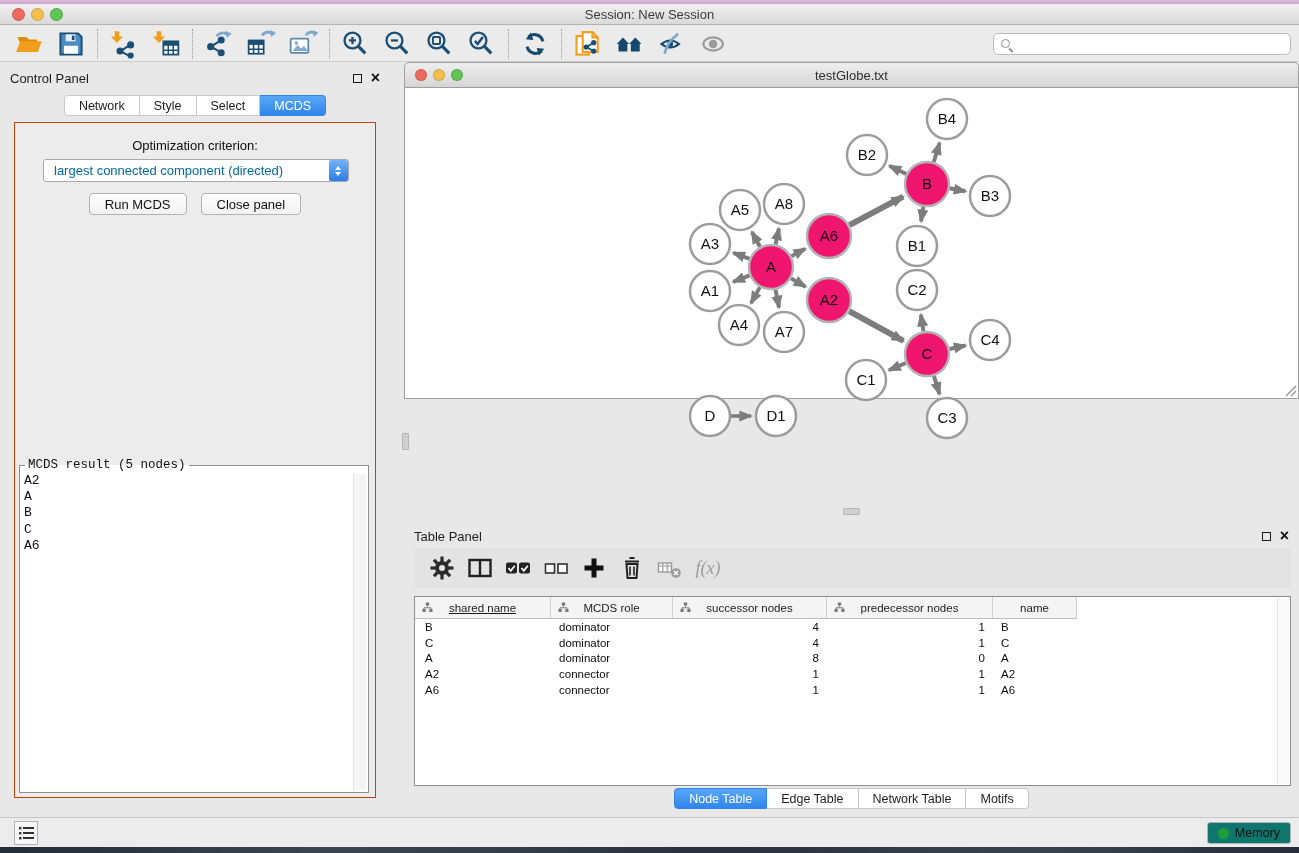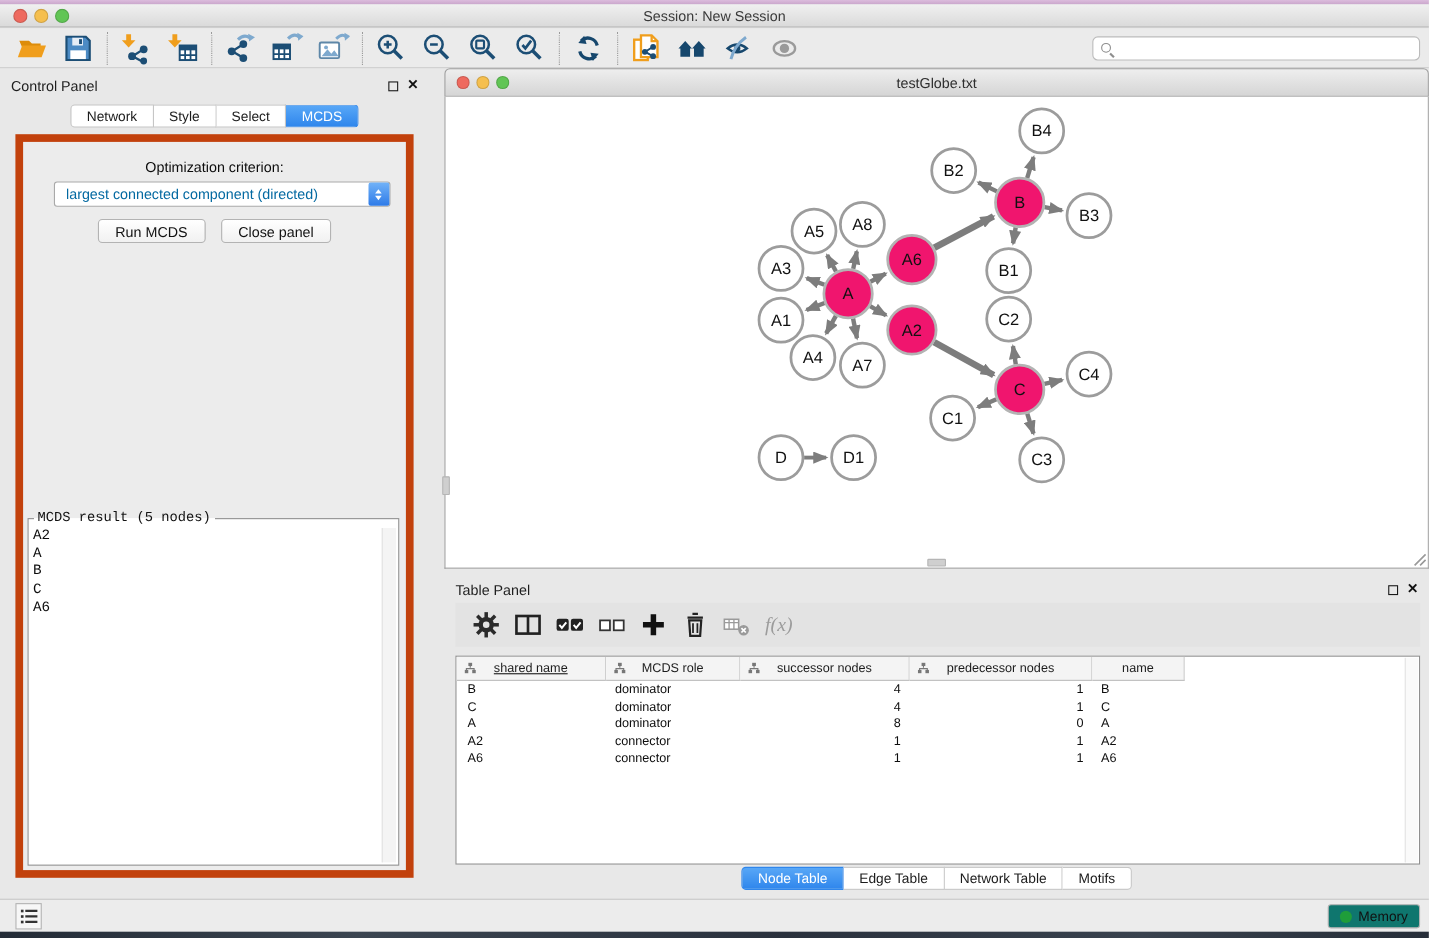--- a/index.html
+++ b/index.html
@@ -40,21 +40,21 @@
   .wctl-box { width:9px; height:9px; border:1.5px solid #1a1a1a; display:inline-block; }
   .wctl-x { font-size:16px; font-weight:bold; color:#111; line-height:12px; }
   .seg-tabs { display:flex; }
   .seg-tab { height:21px; line-height:21px; padding:0 14px; font-size:12.5px; background:#fff;
     border:1px solid #c6c6c6; border-left:none; color:#1c1c1c; }
   .seg-tab:first-child { border-left:1px solid #c6c6c6; border-radius:4px 0 0 4px; }
   .seg-tab:last-child { border-radius:0 4px 4px 0; }
   .seg-tab.active { background:linear-gradient(#58a7f7,#2f86ec); border-color:#2f86ec; color:#fff; }
   #cp-tabs { position:absolute; top:33px; left:0; width:100%; display:flex; justify-content:center; }
   .cp-content { position:absolute; left:14px; top:60px; width:362px; height:676px;
-    background:#ececec; border:7px solid #c2410c; }
+    background:#ececec; border:1px solid #c2410c; }
   .opt-label { margin-top:15px; text-align:center; font-size:13px; color:#0c0c0c; }
   .selectbox { position:absolute; left:28px; top:36px; width:306px; height:23px; background:#fff;
     border:1px solid #a9a9a9; border-radius:3px; display:flex; align-items:center; }
   .selectbox .sel-text { flex:1; padding-left:10px; font-size:13px; color:#0369a1; white-space:nowrap; overflow:hidden; }
   .stepper { width:19px; height:21px; margin-right:0.5px; background:linear-gradient(#71b2f8,#2e7be8);
     border-radius:2px; display:flex; flex-direction:column; align-items:center; justify-content:center; gap:2px; }
   .tri-up { width:0; height:0; border-left:3.5px solid transparent; border-right:3.5px solid transparent;
     border-bottom:4.5px solid #fff; }
   .tri-down { width:0; height:0; border-left:3.5px solid transparent; border-right:3.5px solid transparent;
     border-top:4.5px solid #fff; }
@@ -62,21 +62,21 @@
   .btn { height:22px; padding:0 15px; background:linear-gradient(#ffffff,#f1f1f1);
     border:1px solid #b3b3b3; border-radius:4px; font-size:13px; display:flex; align-items:center; color:#111; }
   .mcds-fieldset { position:absolute; left:4px; right:6px; top:335px; bottom:4px; background:#fff;
     border:1px solid #8f8f8f; margin:0; padding:1px 0 0 4px;font-family:Liberation Mono, monospace; }
   .mcds-fieldset legend { font-size:12.5px; padding:0 3px; margin-left:1px; color:#111; }
   .mcds-item { font-size:13px; line-height:16.2px; color:#0d0d0d; }
   .mcds-scroll { position:absolute; top:2px; right:2px; bottom:2px; width:13px;
     background:#f4f4f4; border-left:1px solid #e2e2e2; }
 
   
-  #net-window { position:absolute; left:404px; top:0; width:895px; height:455px; }
+  #net-window { position:absolute; left:404px; top:0; width:895px; height:337px; }
   .nw-titlebar { height:26px; background:linear-gradient(#eeeeee,#d5d5d5); border:1px solid #9f9f9f;
     border-radius:5px 5px 0 0; position:relative; text-align:center; font-size:13px; color:#2e2e2e;
     line-height:25px; }
   .nw-lights { position:absolute; left:10px; top:6px; display:flex; gap:6px; }
   .nw-canvas { position:absolute; top:26px; left:0; right:0; bottom:0; background:#fff;
     border:1px solid #9f9f9f; border-top:none; }
   .nw-grip { position:absolute; right:1px; bottom:1px; }
   .split-h { position:absolute; left:439px; top:446px; width:17px; height:7px; background:#cfcfcf;
     border:1px solid #b5b5b5; border-radius:1px; }
   .split-v { position:absolute; left:-2px; top:371px; width:7px; height:17px; background:#cfcfcf;

